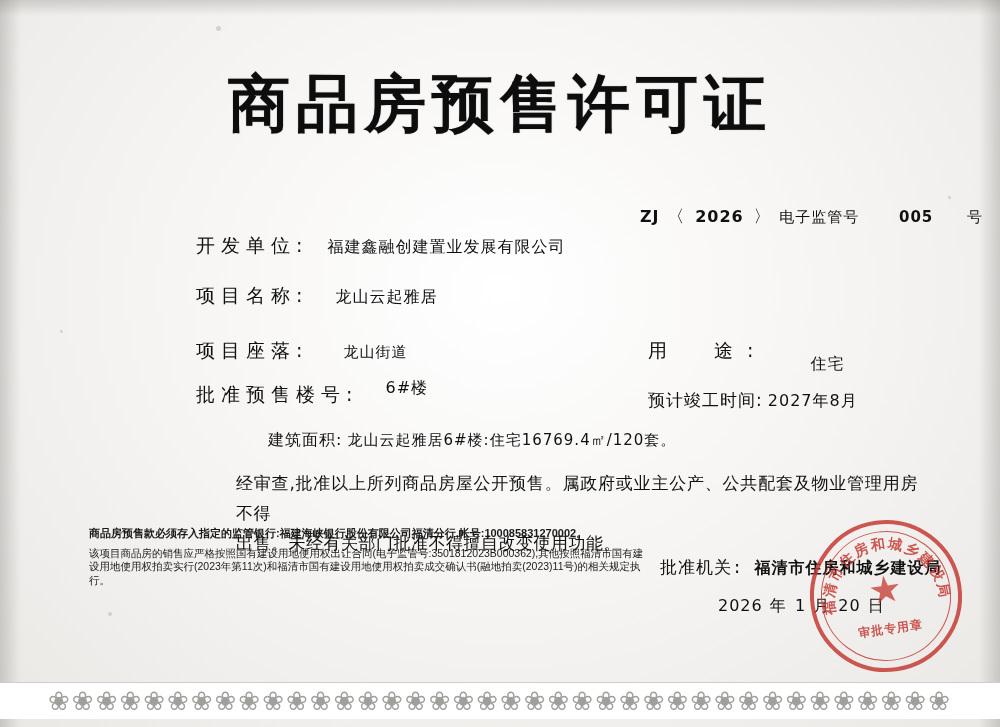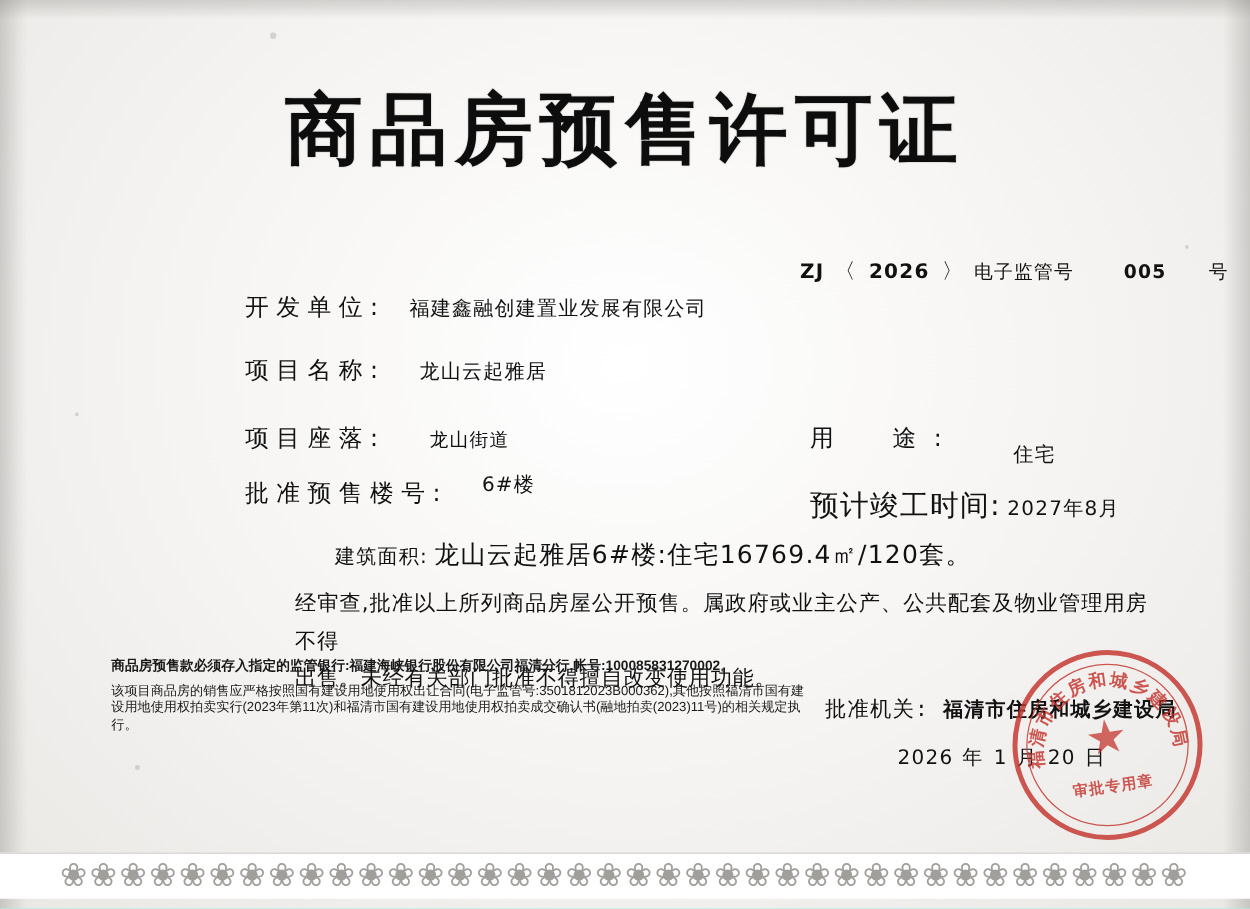--- a/index.html
+++ b/index.html
@@ -7,21 +7,21 @@
     padding: 0;
     background: #ffffff;
   }
   body {
     font-family: "Liberation Sans", sans-serif;
   }
   .page {
     position: relative;
     width: 1000px;
     height: 727px;
-    background: #5eead4;
+    background: #fdba74;
     overflow: hidden;
   }
   
   .paper {
     position: absolute;
     inset: 0;
     background:
       linear-gradient(90deg, rgba(0,0,0,0.05) 0px, rgba(0,0,0,0.0) 18px),
       linear-gradient(270deg, rgba(0,0,0,0.05) 0px, rgba(0,0,0,0.0) 20px),
       linear-gradient(180deg, rgba(0,0,0,0.04) 0px, rgba(0,0,0,0) 14px),
@@ -93,30 +93,30 @@
   .r-location .val { margin-left: 30px; font-size: 15px; }
 
   .r-usage { top: 338px; left: 648px; }
   .r-usage .lbl { letter-spacing: 14px; }
   .r-usage .val { margin-left: 38px; display:inline-block; position:relative; top: 12px;}
 
   .r-building { top: 382px; left: 196px; }
   .r-building .val { margin-left: 22px; position: relative; top: -8px; }
 
   .r-completion { top: 389px; left: 648px; }
-  .r-completion .lbl { letter-spacing: 1px; font-size: 23px; text-align: center; }
+  .r-completion .lbl { letter-spacing: 1px; font-size: 17px; text-align: center; }
   .r-completion .val { font-size: 16px; }
 
   .r-area {
     top: 430px;
     left: 268px;
     font-family: "DejaVu Sans", sans-serif;
   }
   .r-area .lbl { font-size: 16px; letter-spacing: 1px; }
-  .r-area .val { font-size: 20px; }
+  .r-area .val { font-size: 15px; }
 
   
   .para {
     position: absolute;
     top: 468px;
     left: 196px;
     width: 682px;
     font-family: "DejaVu Sans", sans-serif;
     font-size: 17px;
     line-height: 30px;

